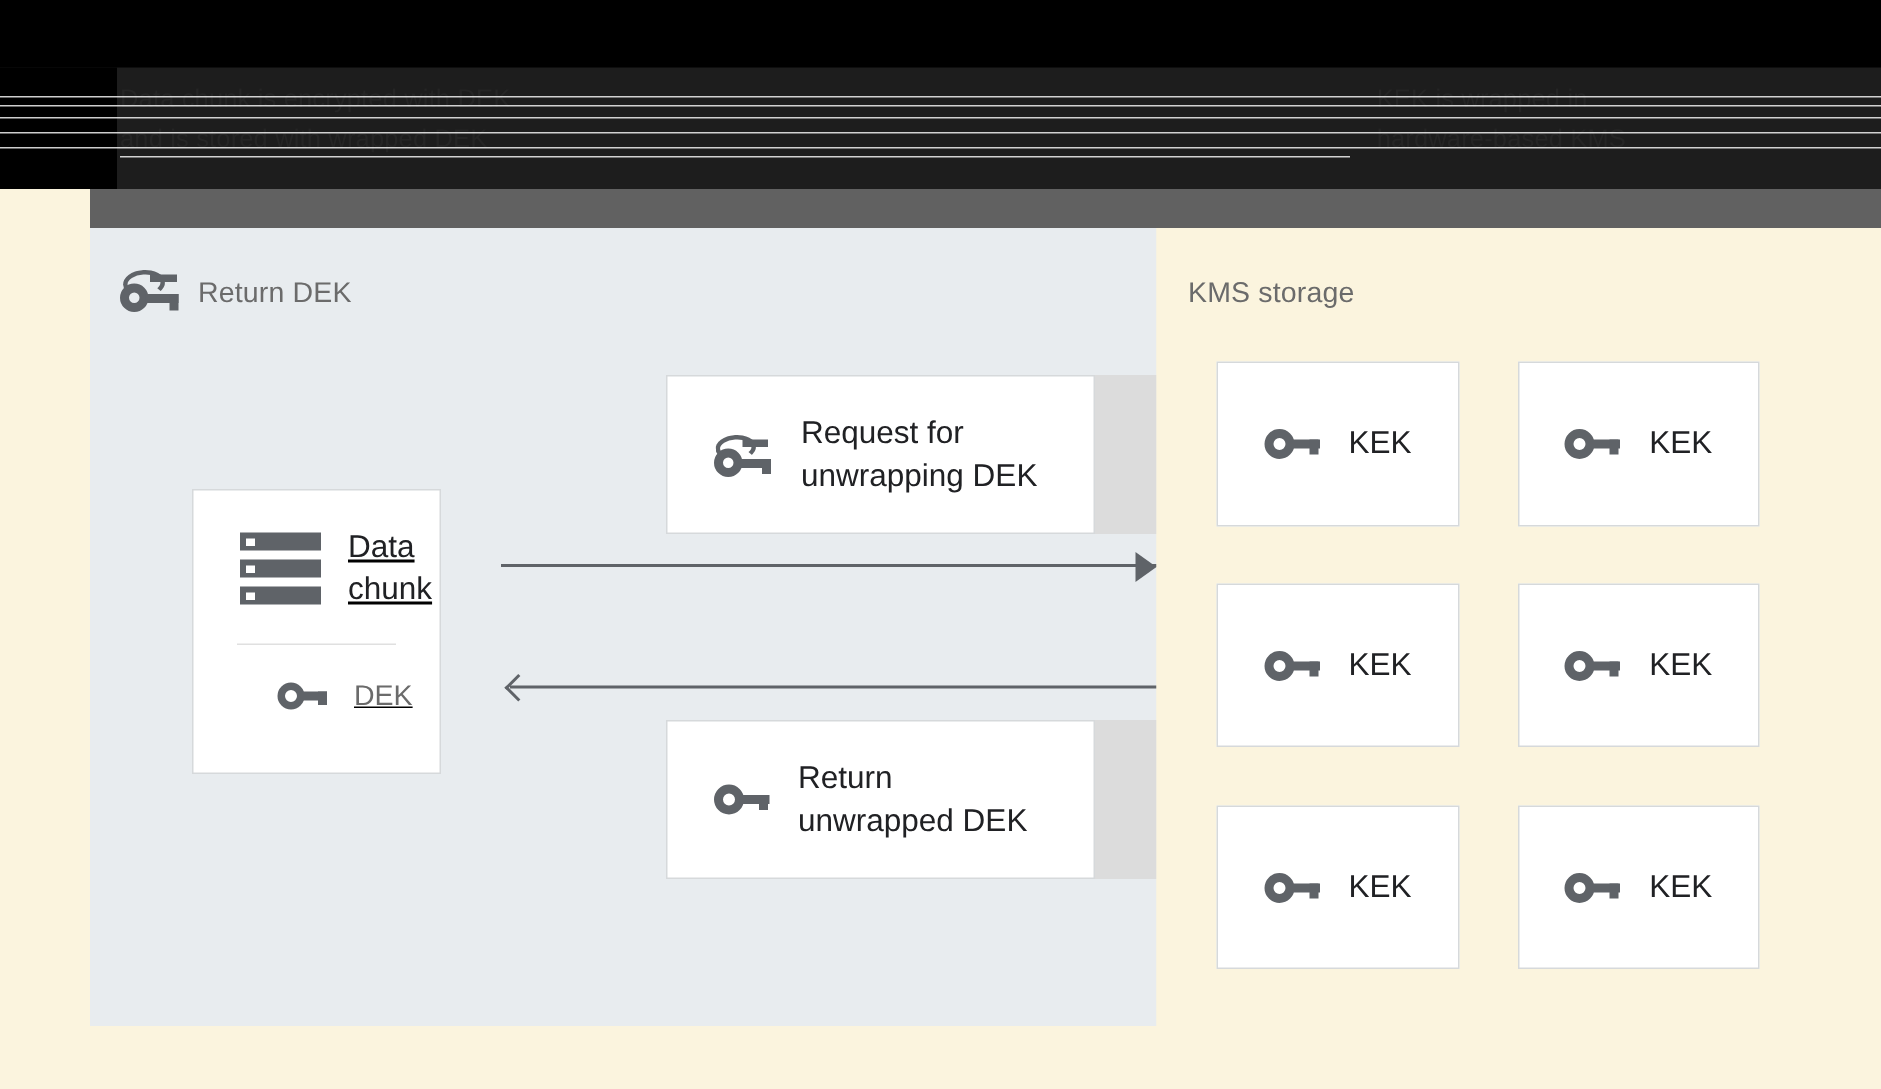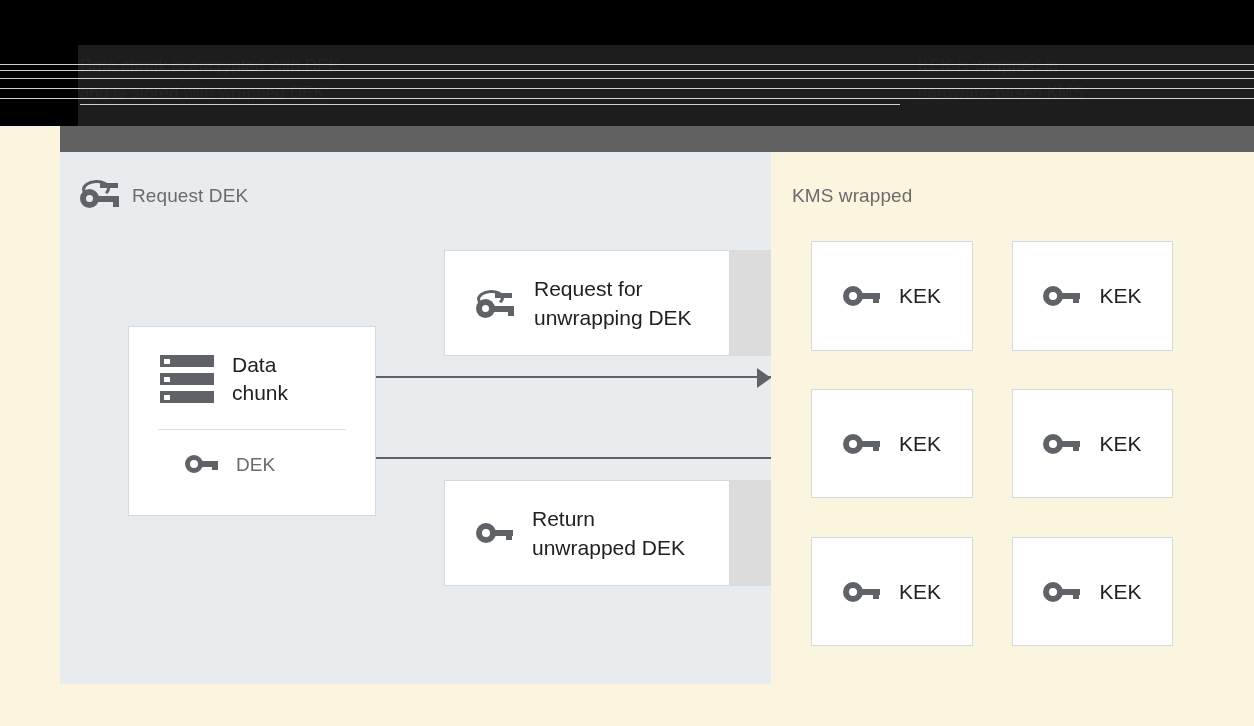--- a/index.html
+++ b/index.html
@@ -123,22 +123,22 @@
     display: flex; align-items: center;
   }
   .card-label {
     color: #202124; font-size: 21px; line-height: 29px; white-space: pre-line;
   }
 
   .gray-band { position: absolute; background: #dcdcdc; }
 
   
   #data-chunk-card {
-    left: 128px; top: 326px; width: 248px; height: 190px;
-    display: block; padding: 0;
+    left: 128px; top: 326px; width: 166px; height: 190px;
+    display: block; padding: 0; text-decoration: underline;
   }
   #data-chunk-card .dc-top {
     display: flex; align-items: center; gap: 18px;
     padding: 24px 0 0 31px;
   }
   #data-chunk-card .dc-top .card-label { font-size: 21px; line-height: 28px; }
   #data-chunk-card .divider {
     height: 1px; background: #e0e0e0; margin: 22px 29px 0 29px;
   }
   #data-chunk-card .dc-bot {
@@ -204,21 +204,21 @@
 
   <div class="panel-left">
 
     <span class="key-icon kicon-hdr" style="position:absolute;left:20px;top:26px;">
       <span class="wrap"></span>
         <span class="wrapbar"></span>
       <span class="ring"></span>
         <span class="shaft"></span>
         <span class="tooth"></span>
     </span>
-    <div class="panel-title">Request DEK</div>
+    <div class="panel-title">Return DEK</div>
   </div>
 
   <div class="gray-band" id="request-band"></div>
   <div class="gray-band" id="return-band"></div>
 
   <div class="arrow-line" style="left:334px; top:376px; width:437px;"></div>
   <div class="arrow-head-right" style="left:757px; top:368px;"></div>
 
   <div class="arrow-line" style="left:340px; top:457px; width:431px;"></div>
   <div class="arrow-head-left" style="left:339px; top:452px;"></div>
@@ -264,21 +264,21 @@
         <span class="ring"></span>
           <span class="shaft"></span>
           <span class="tooth"></span>
       </span>
       <span class="card-label">Return
 unwrapped DEK</span>
     </div>
   </div>
 
   <div class="panel-right">
-    <div class="panel-title">KMS wrapped</div>
+    <div class="panel-title">KMS storage</div>
   </div>
 
   <div class="kek-card" style="left:811px; top:241px; width:162px; height:110px;">
     <span class="key-icon kicon-card">
       <span class="ring"></span>
         <span class="shaft"></span>
         <span class="tooth"></span>
     </span>
     <span class="kek-label">KEK</span>
   </div>

